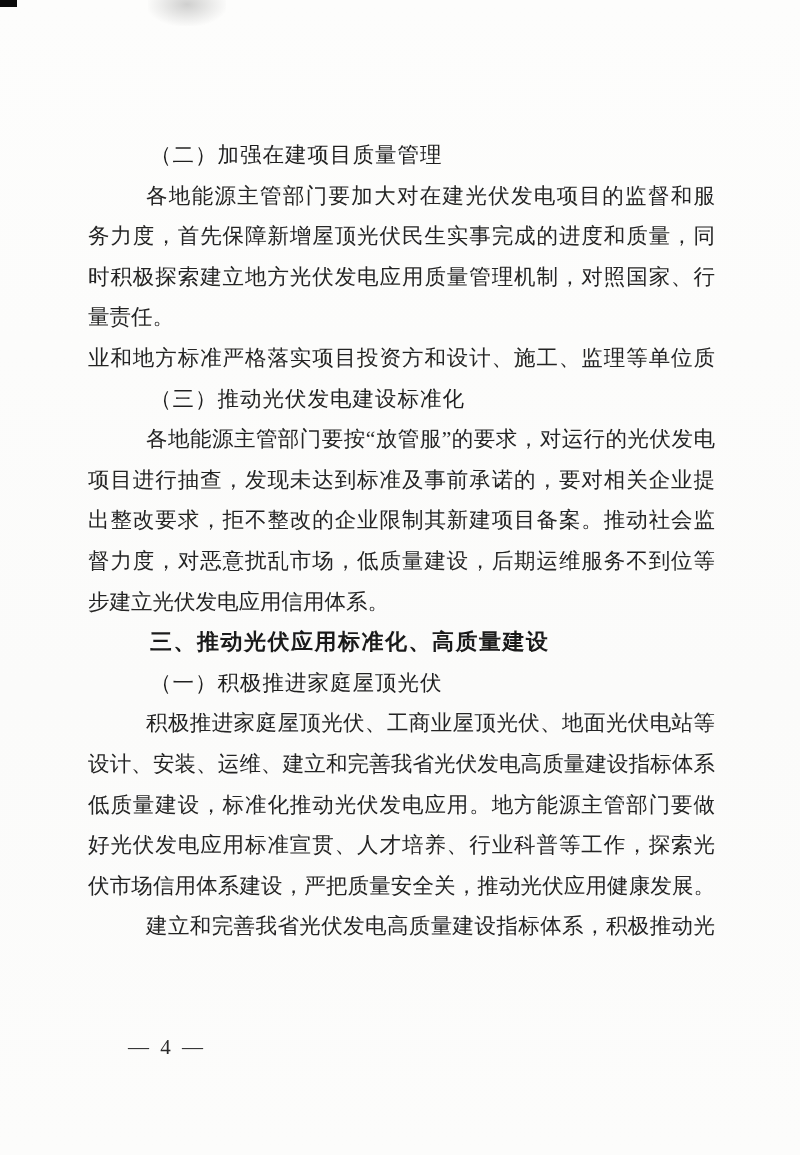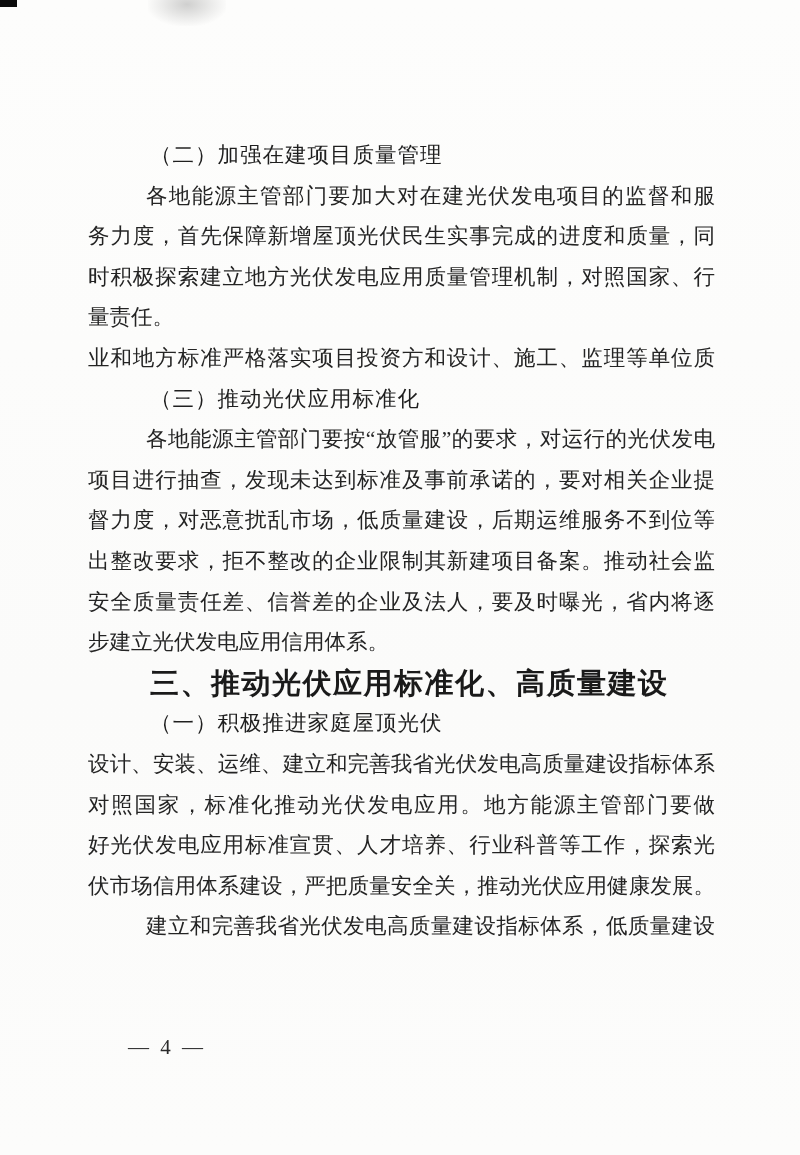--- a/index.html
+++ b/index.html
@@ -64,21 +64,21 @@
     padding-left: 62px;
     letter-spacing: 1px;
     color: #1f1f1f;
   }
   .line.chapter {
     padding-left: 62px;
     font-family: "Liberation Sans", sans-serif;
     font-weight: bold;
     letter-spacing: 1.5px;
     color: #1a1a1a;
-    font-size: 29px;
+    font-size: 22px;
   }
   .pagenum {
     position: absolute;
     left: 128px;
     top: 1031px;
     height: 32px;
     line-height: 32px;
     font-size: 21px;
     letter-spacing: 3px;
     color: #2a2a2a;
@@ -93,31 +93,31 @@
   <div class="corner-mark"></div>
   <div class="smudge"></div>
 
   <div class="content">
     <div class="line subhead">（二）加强在建项目质量管理</div>
     <div class="line indent fill">各地能源主管部门要加大对在建光伏发电项目的监督和服</div>
     <div class="line fill">务力度，首先保障新增屋顶光伏民生实事完成的进度和质量，同</div>
     <div class="line fill">时积极探索建立地方光伏发电应用质量管理机制，对照国家、行</div>
     <div class="line">量责任。</div>
     <div class="line fill">业和地方标准严格落实项目投资方和设计、施工、监理等单位质</div>
-    <div class="line subhead">（三）推动光伏应用标准化</div>
+    <div class="line subhead">（三）推动光伏发电建设标准化</div>
     <div class="line indent fill">各地能源主管部门要按“放管服”的要求，对运行的光伏发电</div>
     <div class="line fill">项目进行抽查，发现未达到标准及事前承诺的，要对相关企业提</div>
+    <div class="line fill">出整改要求，拒不整改的企业限制其新建项目备案。推动社会监</div>
     <div class="line fill">督力度，对恶意扰乱市场，低质量建设，后期运维服务不到位等</div>
-    <div class="line fill">出整改要求，拒不整改的企业限制其新建项目备案。推动社会监</div>
-    <div class="line fill">安全质量责任差、信誉差的企业及法人，要及时曝光，省内将逐</div>
     <div class="line">步建立光伏发电应用信用体系。</div>
     <div class="line chapter">三、推动光伏应用标准化、高质量建设</div>
     <div class="line subhead">（一）积极推进家庭屋顶光伏</div>
+    <div class="line indent fill">积极推进家庭屋顶光伏、工商业屋顶光伏、地面光伏电站等</div>
     <div class="line fill">设计、安装、运维、建立和完善我省光伏发电高质量建设指标体系</div>
-    <div class="line fill">对照国家，标准化推动光伏发电应用。地方能源主管部门要做</div>
+    <div class="line fill">低质量建设，标准化推动光伏发电应用。地方能源主管部门要做</div>
     <div class="line fill">好光伏发电应用标准宣贯、人才培养、行业科普等工作，探索光</div>
     <div class="line fill">伏市场信用体系建设，严把质量安全关，推动光伏应用健康发展。</div>
-    <div class="line indent fill">建立和完善我省光伏发电高质量建设指标体系，低质量建设</div>
+    <div class="line indent fill">建立和完善我省光伏发电高质量建设指标体系，积极推动光</div>
   </div>
 
   <div class="pagenum">— 4 —</div>
 
 </div>
 
 </body></html>

